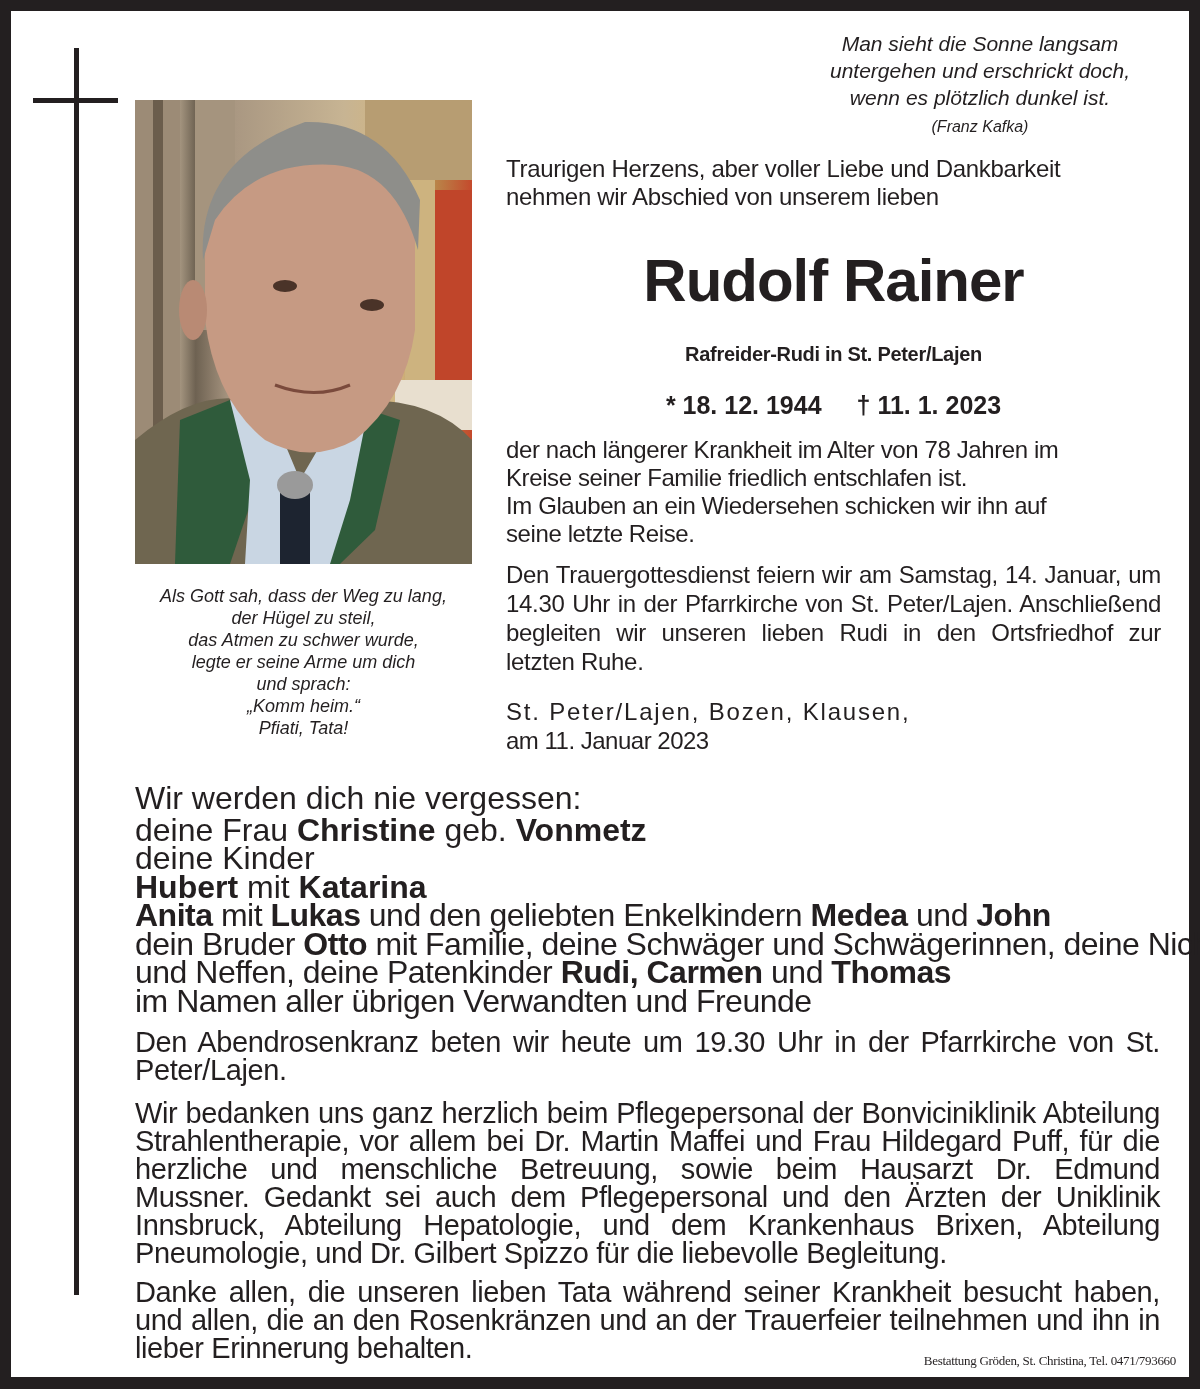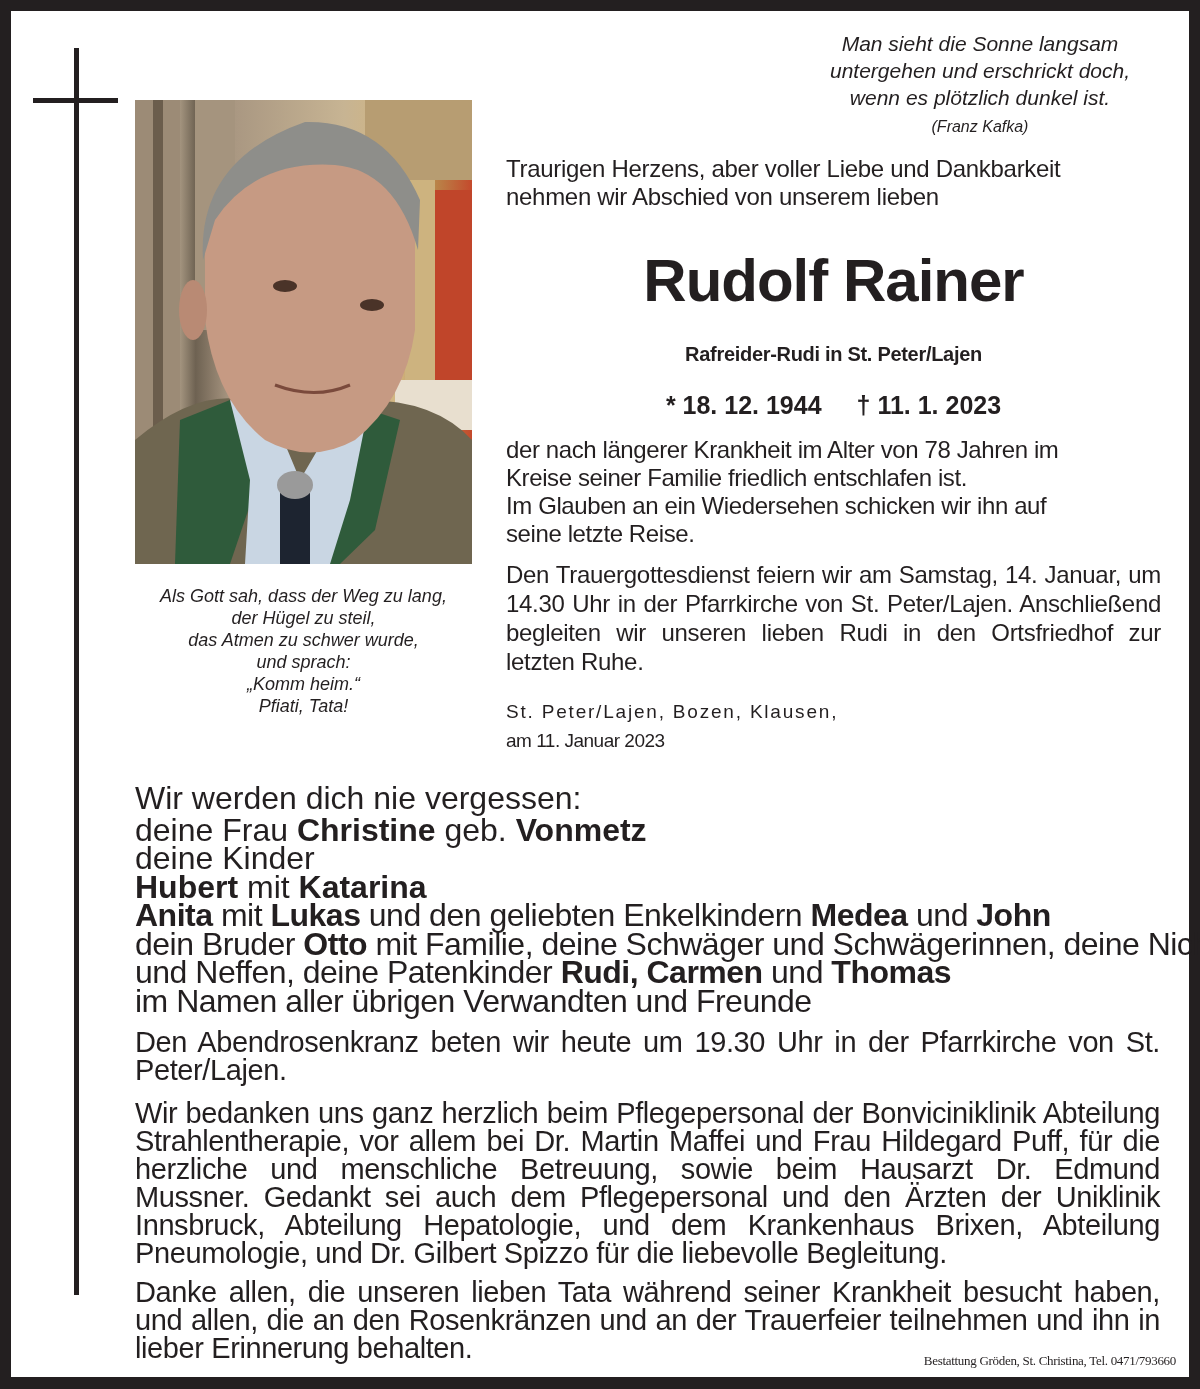--- a/index.html
+++ b/index.html
@@ -28,21 +28,21 @@
           font-weight: bold; font-size: 60px; line-height: 72px; letter-spacing: -1px; }
   .nickname { position: absolute; left: 506px; top: 339px; width: 655px; text-align: center;
               font-weight: bold; font-size: 20px; line-height: 30px; letter-spacing: -0.3px; }
   .dates { position: absolute; left: 506px; top: 389px; width: 655px; text-align: center;
            font-weight: bold; font-size: 25px; line-height: 32px; }
   .dates span { margin: 0 14px; }
   .p1 { position: absolute; left: 506px; top: 436px; width: 655px; font-size: 24px; line-height: 28px;
         letter-spacing: -0.4px; }
   .p2 { position: absolute; left: 506px; top: 560px; width: 655px; font-size: 24px; line-height: 29px;
         text-align: justify; text-align-last: left; letter-spacing: -0.3px; }
-  .place { position: absolute; left: 506px; top: 697px; width: 655px; font-size: 19px; line-height: 29px; }
+  .place { position: absolute; left: 506px; top: 697px; width: 655px; font-size: 24px; line-height: 29px; }
   .place .l1 { letter-spacing: 1.8px; display: block; }
   .place .l2 { letter-spacing: -0.5px; display: block; }
 
   .family { position: absolute; left: 135px; top: 784px; width: 1030px; font-size: 32px; line-height: 28.5px; }
   .family .line { display: block; white-space: nowrap; }
   .family .first { margin-bottom: 3px; }
   .family b { font-weight: bold; }
   .family .cond { letter-spacing: -0.5px; }
 
   .para { position: absolute; left: 135px; width: 1025px; font-size: 29px; line-height: 28px;
@@ -88,20 +88,21 @@
     <ellipse cx="237" cy="205" rx="12" ry="6" fill="#4a3328"></ellipse>
     <path d="M140 285 Q180 300 215 285" stroke="#7a4a3c" stroke-width="3" fill="none"></path>
     <ellipse cx="58" cy="210" rx="14" ry="30" fill="#b98a74"></ellipse>
   </svg>
 </div>
 
 <div class="poem">
   <div>Als Gott sah, dass der Weg zu lang,</div>
   <div>der Hügel zu steil,</div>
   <div>das Atmen zu schwer wurde,</div>
+  <div>legte er seine Arme um dich</div>
   <div>und sprach:</div>
   <div>„Komm heim.“</div>
   <div>Pfiati, Tata!</div>
 </div>
 
 <div class="intro">
   <div>Traurigen Herzens, aber voller Liebe und Dankbarkeit</div>
   <div>nehmen wir Abschied von unserem lieben</div>
 </div>
 

